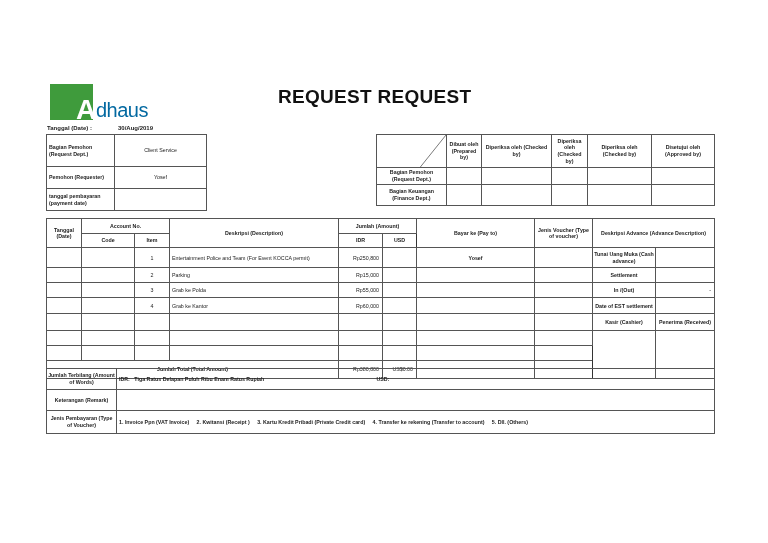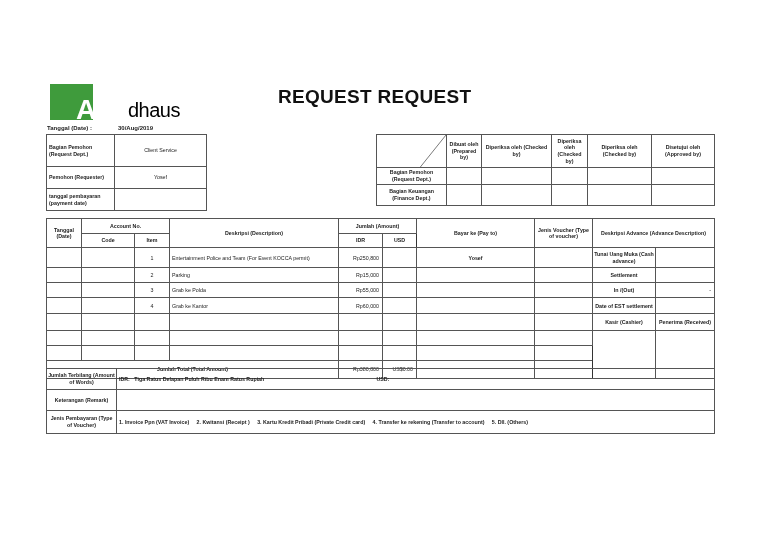--- a/index.html
+++ b/index.html
@@ -4,21 +4,21 @@
   <style>
     * { box-sizing: border-box; margin: 0; padding: 0; }
     html, body { width: 768px; height: 543px; background: #ffffff; overflow: hidden; }
     body { position: relative; font-family: "Liberation Sans", sans-serif; color: #222; }
     .abs { position: absolute; }
 
     
     .logo { left: 50px; top: 84px; width: 95px; height: 40px; }
     .logo-green { position: absolute; left: 0; top: 0; width: 43px; height: 36px; background: #3f9b3c; }
     .logo-a { position: absolute; left: 26px; top: 12px; font-size: 28px; font-weight: bold; color: #ffffff; line-height: 28px; }
-    .logo-rest { position: absolute; left: 46px; top: 15px; font-size: 20px; color: #000000; line-height: 22px; letter-spacing: -0.5px; margin-left: 32px; }
+    .logo-rest { position: absolute; left: 46px; top: 15px; font-size: 20px; color: #0369a1; line-height: 22px; letter-spacing: -0.5px; }
 
     .title { left: 278px; top: 86px; font-size: 19px; font-weight: bold; color: #111; letter-spacing: 0.3px; }
     .date-lbl { left: 47px; top: 125px; font-size: 6px; font-weight: bold; }
     .date-val { left: 118px; top: 125px; font-size: 6px; font-weight: bold; }
 
     table { border-collapse: collapse; position: absolute; table-layout: fixed; }
     td { border: 1px solid #555; font-size: 5.3px; vertical-align: middle; padding: 0 1px; line-height: 1.25; }
     .b { font-weight: bold; }
     .c { text-align: center; }
     .r { text-align: right; padding-right: 3px; }

